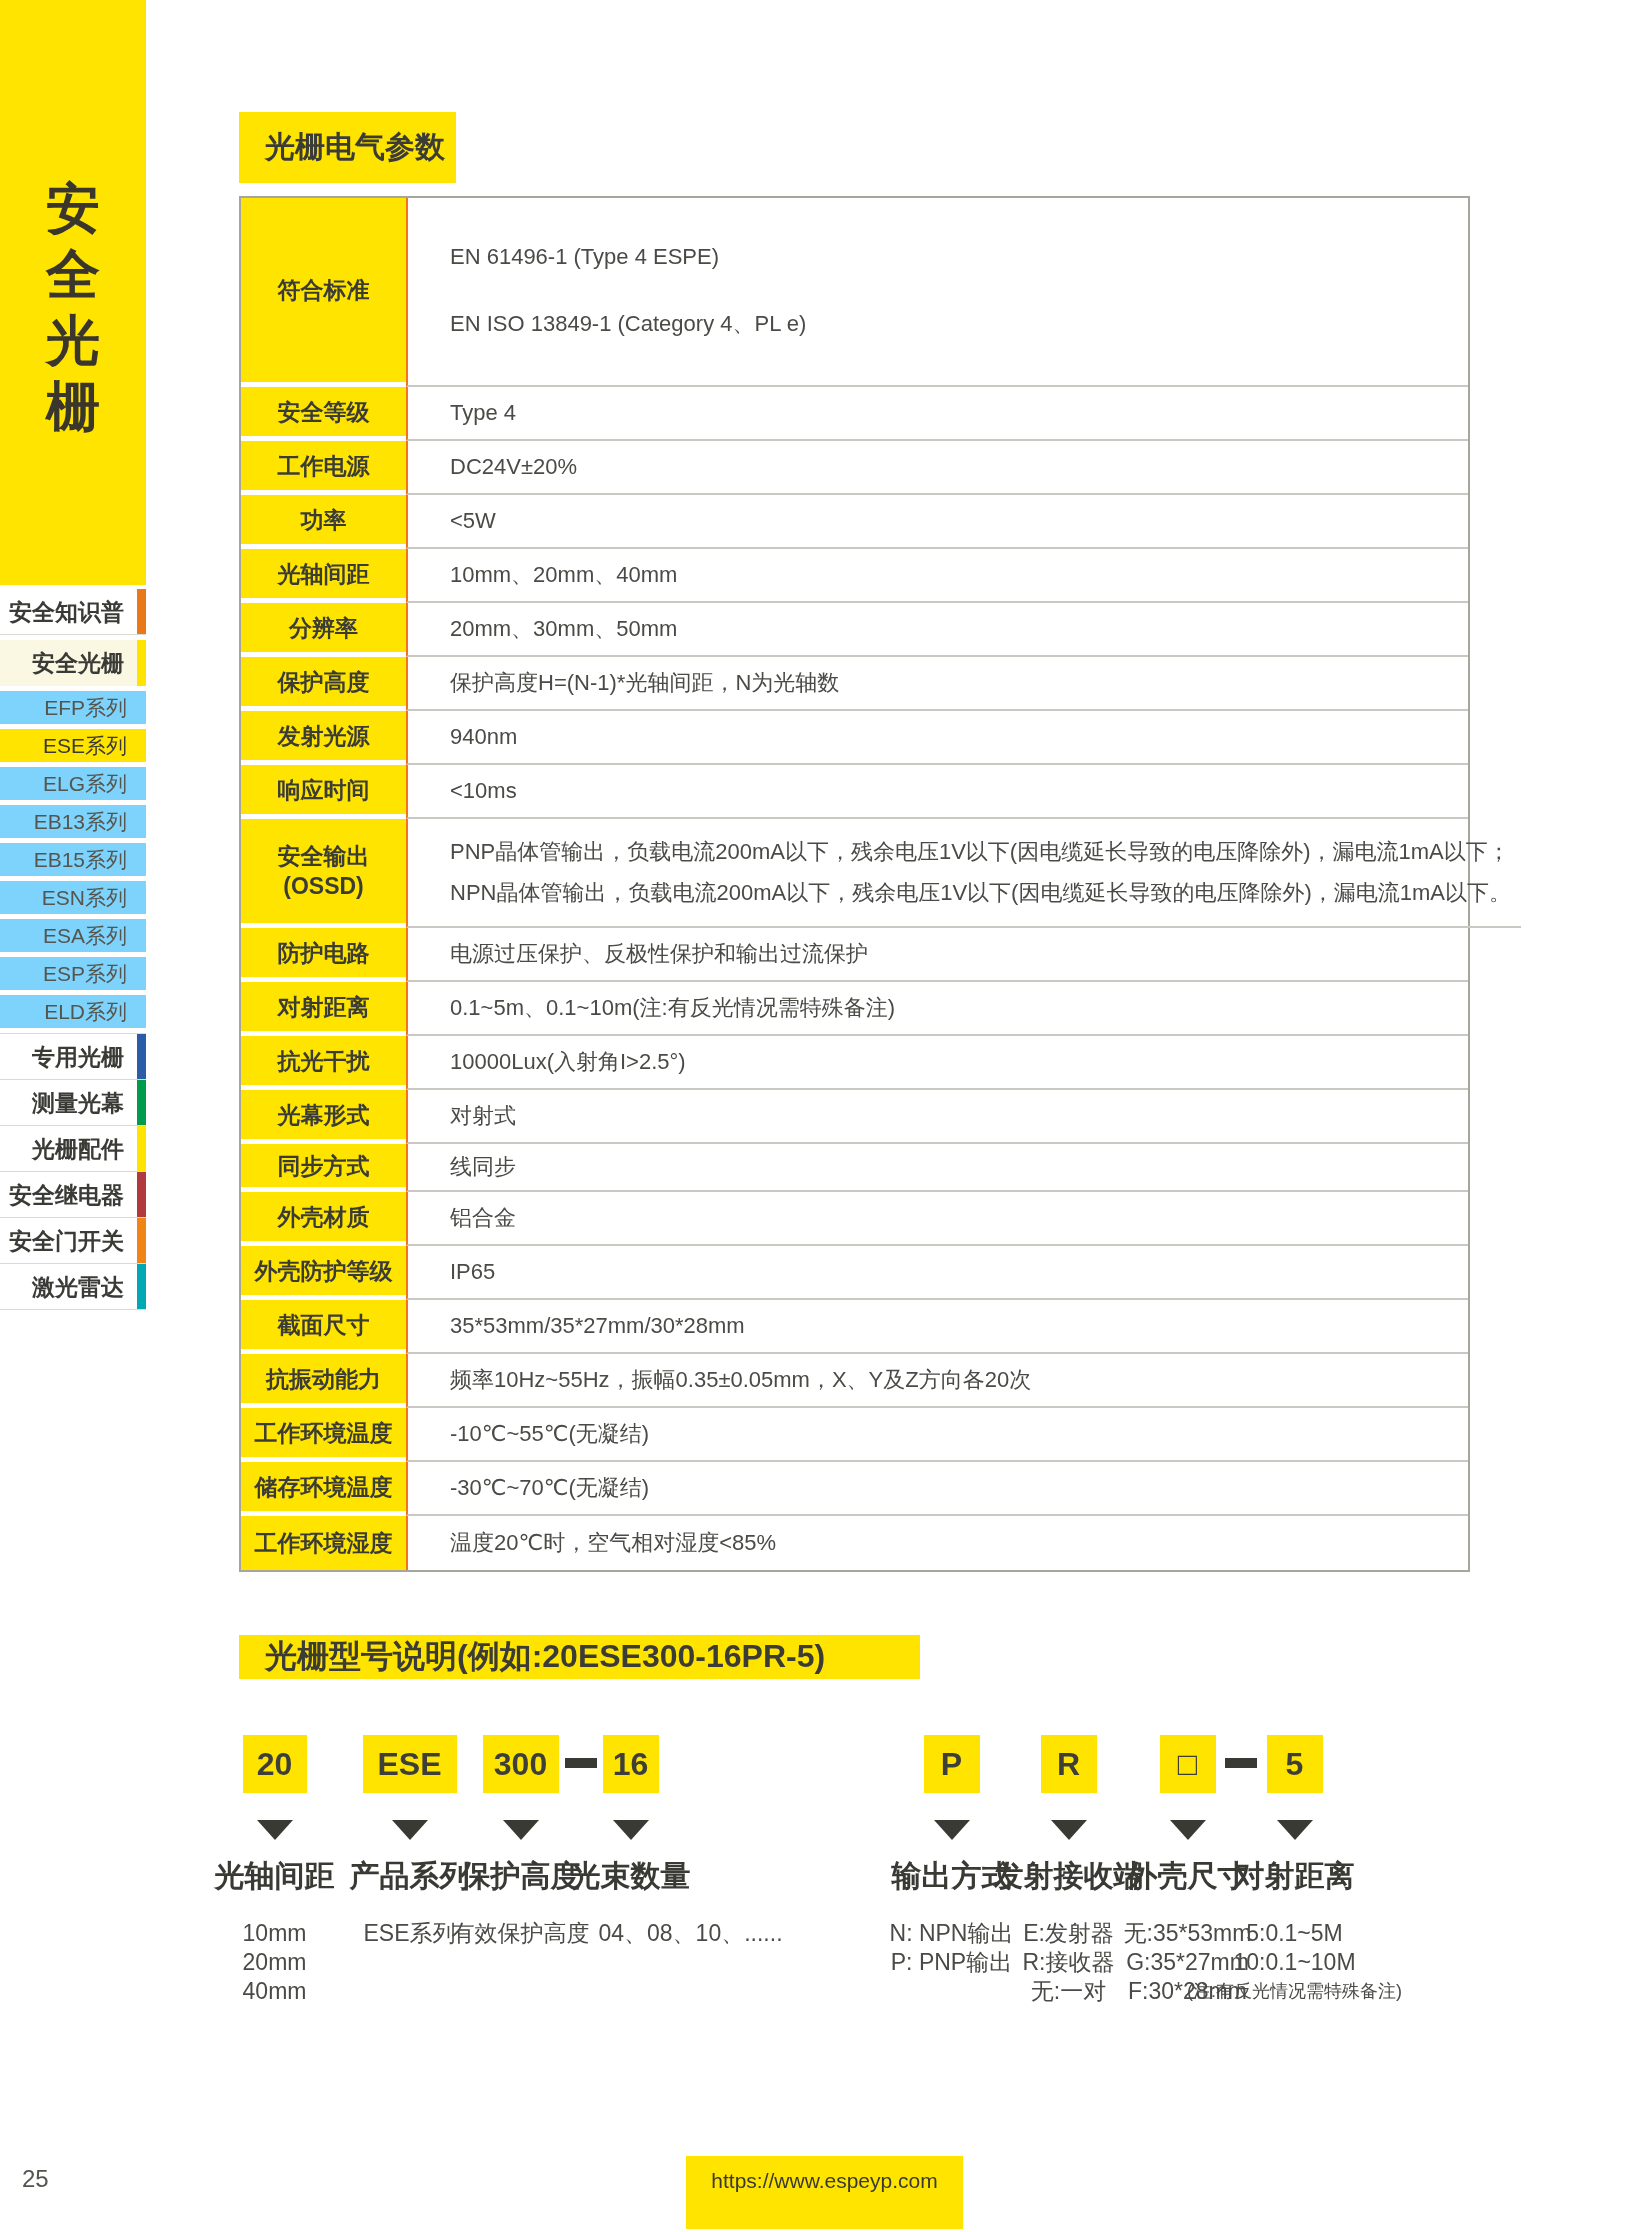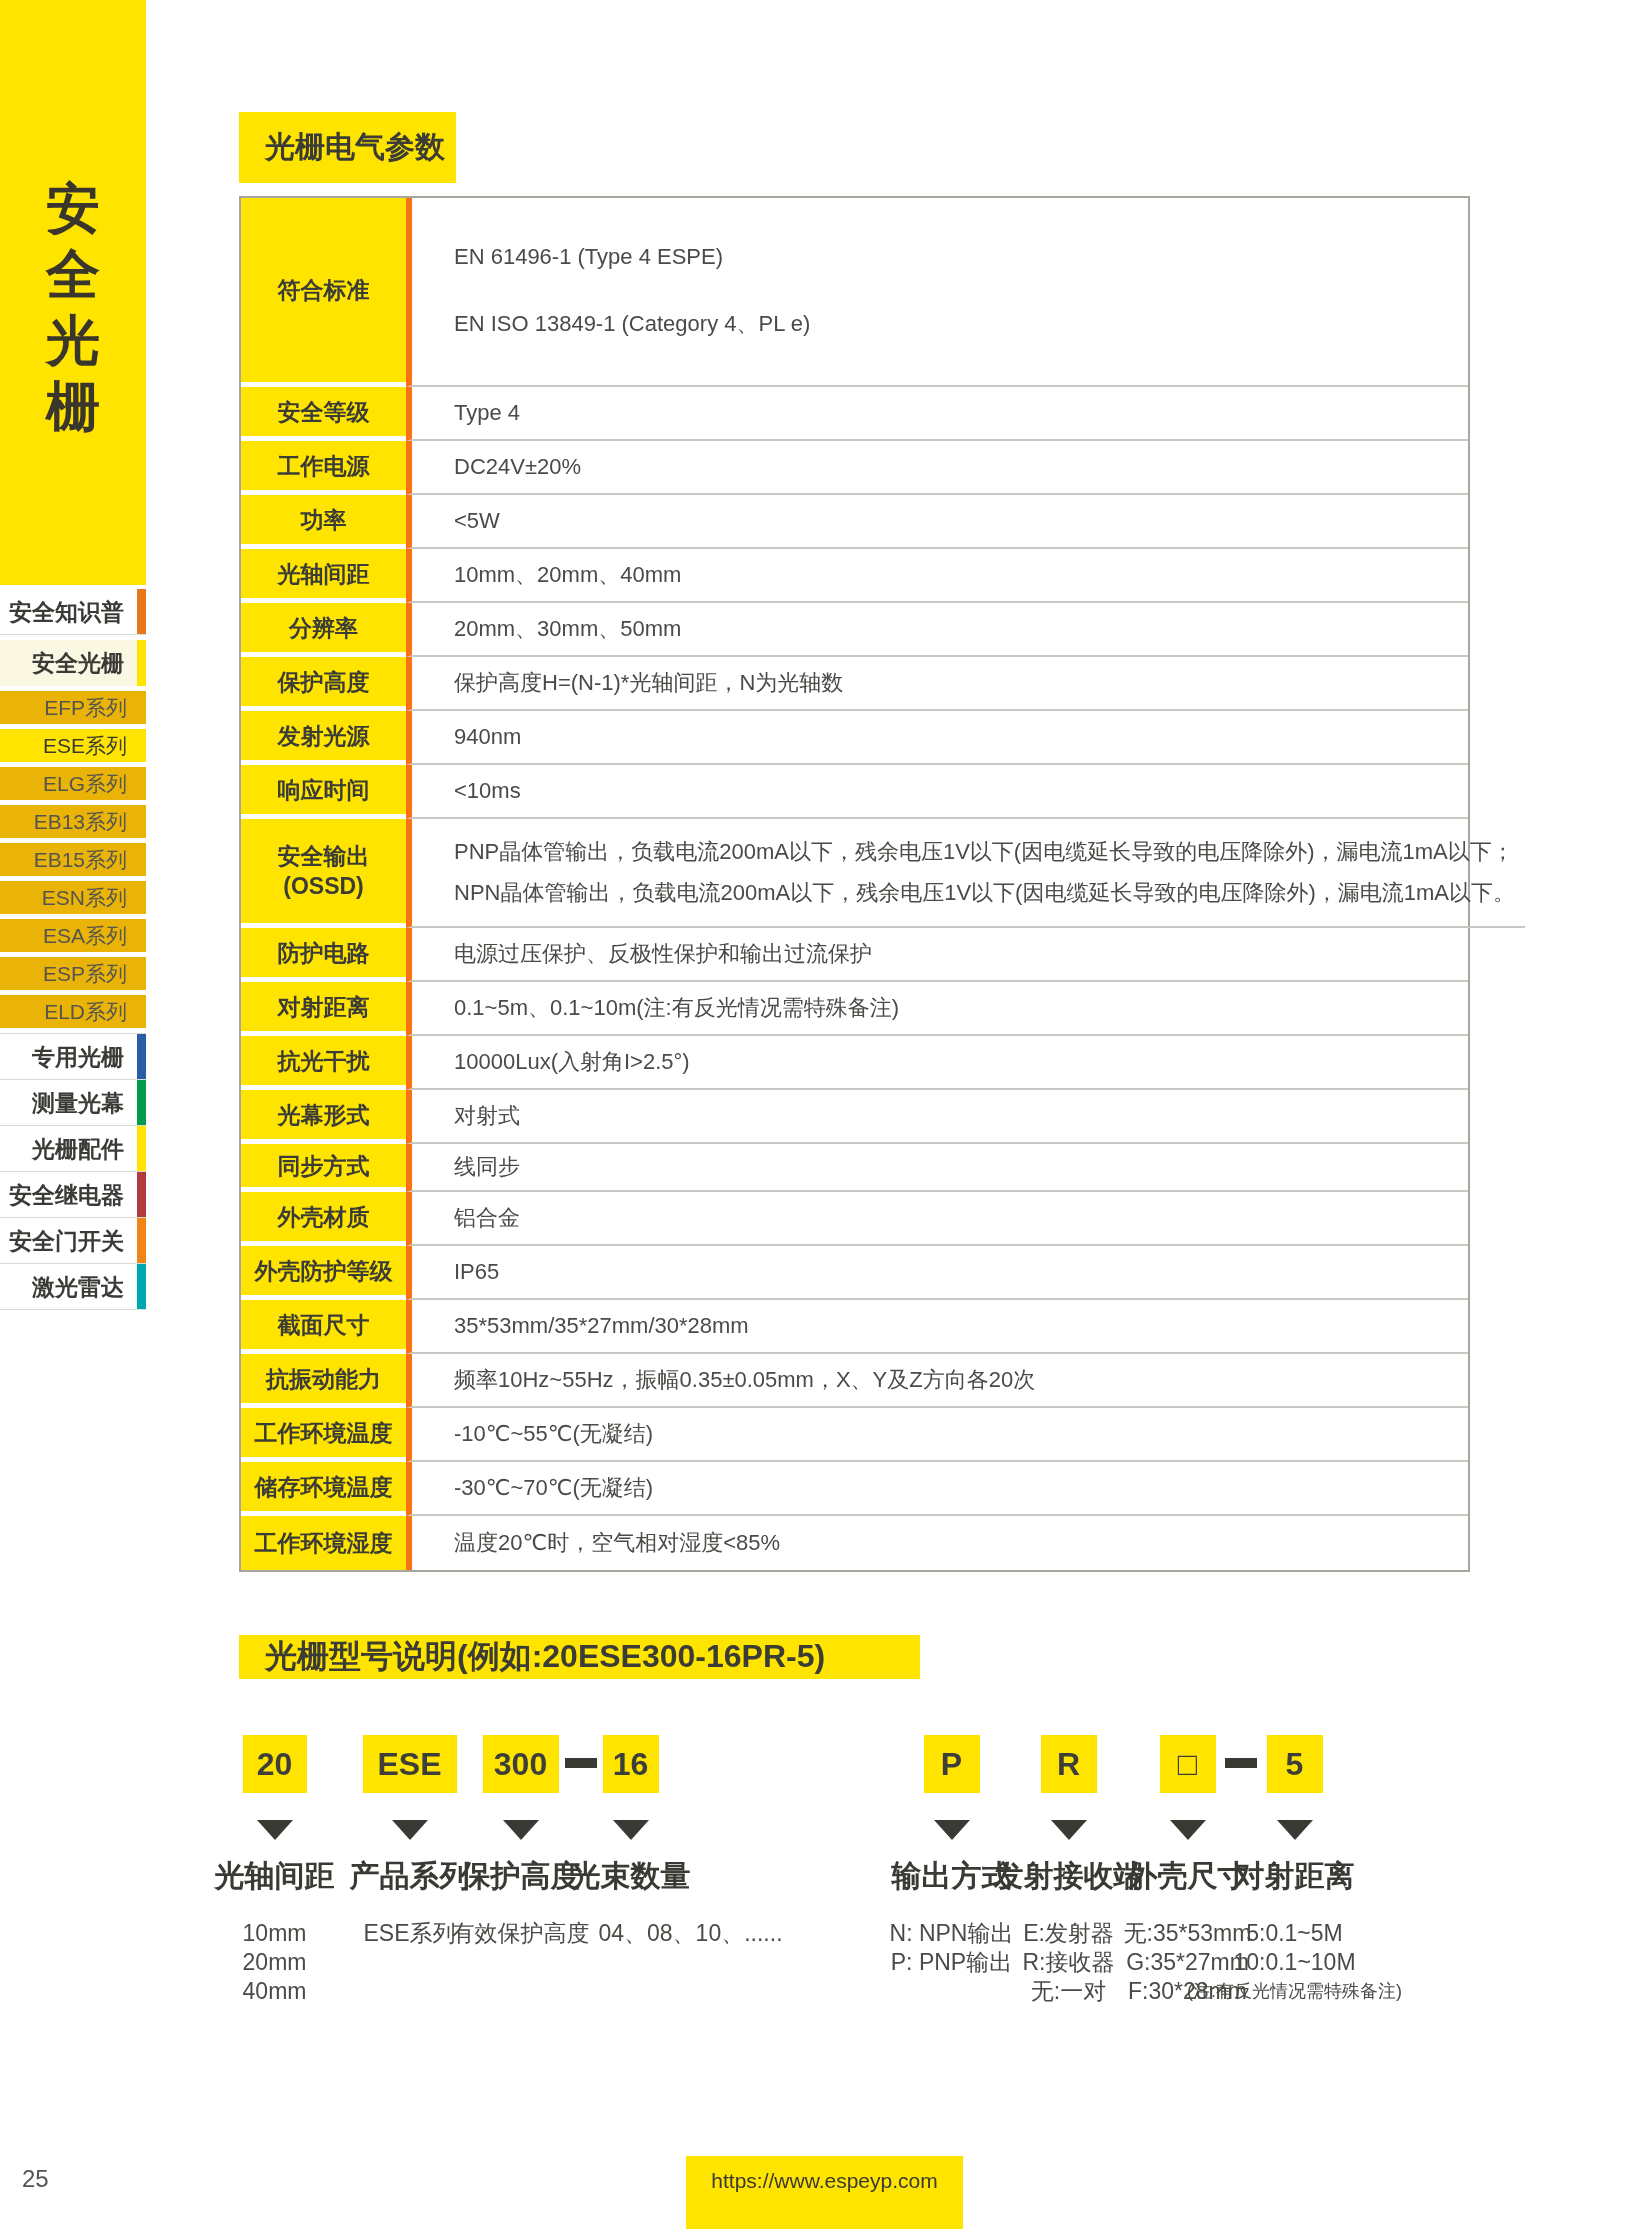--- a/index.html
+++ b/index.html
@@ -25,21 +25,21 @@
   .nav-item.main .lbl, .nav-item.main-active .lbl {
     font-size:23px; font-weight:bold; color:#3a3a36; line-height:46px; padding-right:22px;
   }
   .nav-item.main { background:#ffffff; border-top:1px solid #dbdbd6; }
   .nav-item.main:first-child { border-top:none; border-bottom:1px solid #dbdbd6; margin-bottom:5px; }
   .nav-item.main-active { background:#faf7e2; margin-bottom:5px; }
   .nav-item.sub, .nav-item.sub-active { height:33px; margin-bottom:5px; }
   .nav-item.sub .lbl, .nav-item.sub-active .lbl {
     font-size:21px; color:#55554f; line-height:33px;
   }
-  .nav-item.sub { background:#eab308; }
+  .nav-item.sub { background:#7dd3fc; }
   .nav-item.sub-active { background:#FFE400; }
   .nav-item.sub-active .lbl { color:#3a3a32; }
   .nav-item .bar {
     position:absolute; right:0; top:0; width:9px; height:100%; display:block;
   }
   .nav-end { border-top:1px solid #dbdbd6; height:0; }
   
   .sec-title {
     position:absolute; background:#FFE400; color:#3c3c36; font-weight:bold;
     display:flex; align-items:center; padding:0 26px; white-space:nowrap;
@@ -52,21 +52,21 @@
     border:2px solid #a6a69e; background:#ffffff;
   }
   .t-row { display:flex; width:100%; }
   .t-label {
     width:165px; flex:0 0 165px; background:#FFE400; height:calc(100% - 5px);
     display:flex; flex-direction:column; align-items:center; justify-content:center;
   }
   .t-row { position:relative; }
   .t-label div { font-size:23px; font-weight:bold; color:#3c3c36; line-height:30px; text-align:center; }
   .t-val {
-    flex:1 1 auto; border-left:6px solid #f97316; border-bottom:2px solid #c9c9c3;
+    flex:1 1 auto; border-left:2px solid #f97316; border-bottom:2px solid #c9c9c3;
     display:flex; flex-direction:column; justify-content:space-evenly;
     padding:6px 10px 6px 42px;
   }
   .t-row:last-child .t-val { border-bottom:none; }
   .t-row:last-child .t-label { height:100%; }
   .t-val div { font-size:22px; color:#4a4a46; white-space:nowrap; }
   
   .model-col { position:absolute; top:1735px; width:259px; text-align:center; }
   .code-box {
     display:inline-block; background:#FFE400; height:58px; line-height:58px;

